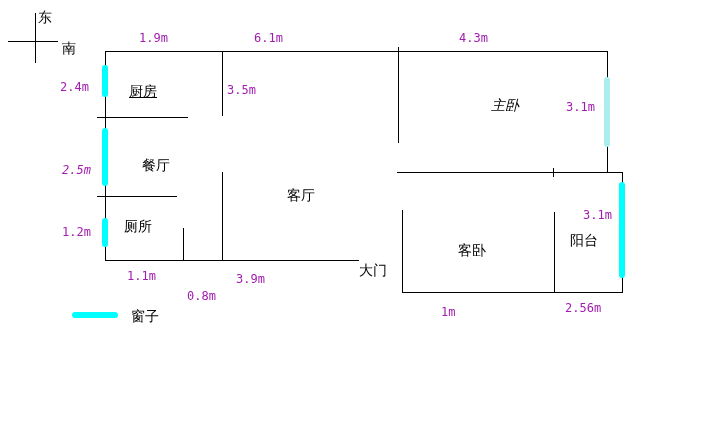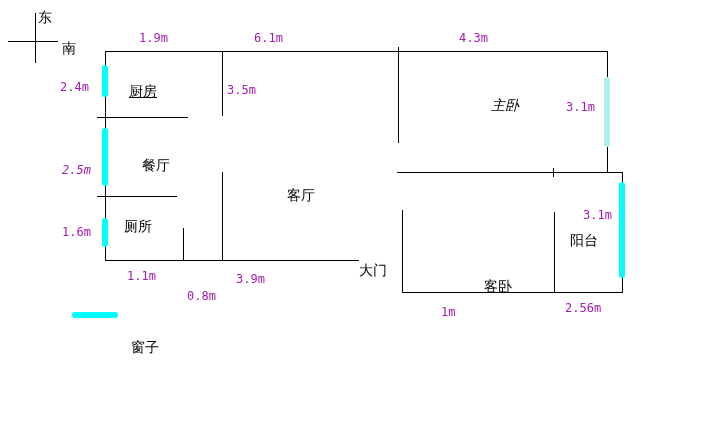--- a/index.html
+++ b/index.html
@@ -52,35 +52,35 @@
   <div class="win" style="left:102px;top:128px;width:6px;height:58px;"></div>
   <div class="win" style="left:102px;top:218px;width:6px;height:29px;"></div>
   <div class="win light" style="left:604px;top:77px;width:6px;height:70px;"></div>
   <div class="win" style="left:619px;top:182px;width:6px;height:96px;"></div>
 
   <div class="room" style="left:129px;top:84px;text-decoration:underline;">厨房</div>
   <div class="room" style="left:142px;top:158px;">餐厅</div>
   <div class="room" style="left:124px;top:219px;">厕所</div>
   <div class="room" style="left:287px;top:149px;margin-top:39px;">客厅</div>
   <div class="room" style="left:491px;top:98px;font-style:italic;">主卧</div>
-  <div class="room" style="left:484px;top:243px;margin-top:36px;">客卧</div>
+  <div class="room" style="left:458px;top:243px;">客卧</div>
   <div class="room" style="left:570px;top:233px;">阳台</div>
   <div class="room" style="left:359px;top:263px;">大门</div>
 
   <div class="dim" style="left:139px;top:32px;">1.9m</div>
   <div class="dim" style="left:254px;top:32px;">6.1m</div>
   <div class="dim" style="left:459px;top:32px;">4.3m</div>
   <div class="dim" style="left:60px;top:81px;">2.4m</div>
   <div class="dim" style="left:227px;top:84px;">3.5m</div>
   <div class="dim" style="left:566px;top:101px;">3.1m</div>
   <div class="dim" style="left:62px;top:164px;font-style:italic;">2.5m</div>
-  <div class="dim" style="left:62px;top:226px;">1.6m</div>
+  <div class="dim" style="left:62px;top:226px;">1.2m</div>
   <div class="dim" style="left:127px;top:270px;">1.1m</div>
   <div class="dim" style="left:187px;top:290px;">0.8m</div>
   <div class="dim" style="left:236px;top:273px;">3.9m</div>
   <div class="dim" style="left:583px;top:209px;">3.1m</div>
   <div class="dim" style="left:441px;top:306px;">1m</div>
   <div class="dim" style="left:565px;top:302px;">2.56m</div>
 
   <div class="win" style="left:72px;top:312px;width:46px;height:6px;"></div>
-  <div class="room" style="left:131px;top:309px;margin-top:31px;">窗子</div>
+  <div class="room" style="left:131px;top:309px;">窗子</div>
 
 </div>
 
 </body></html>

